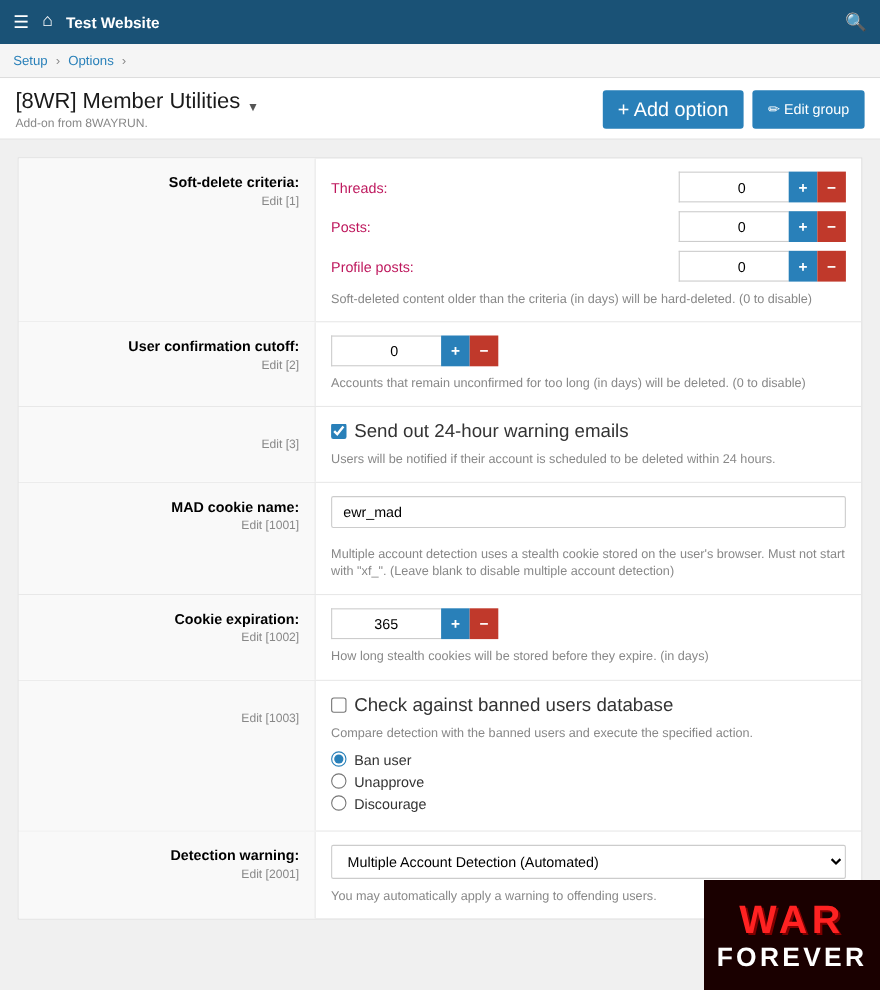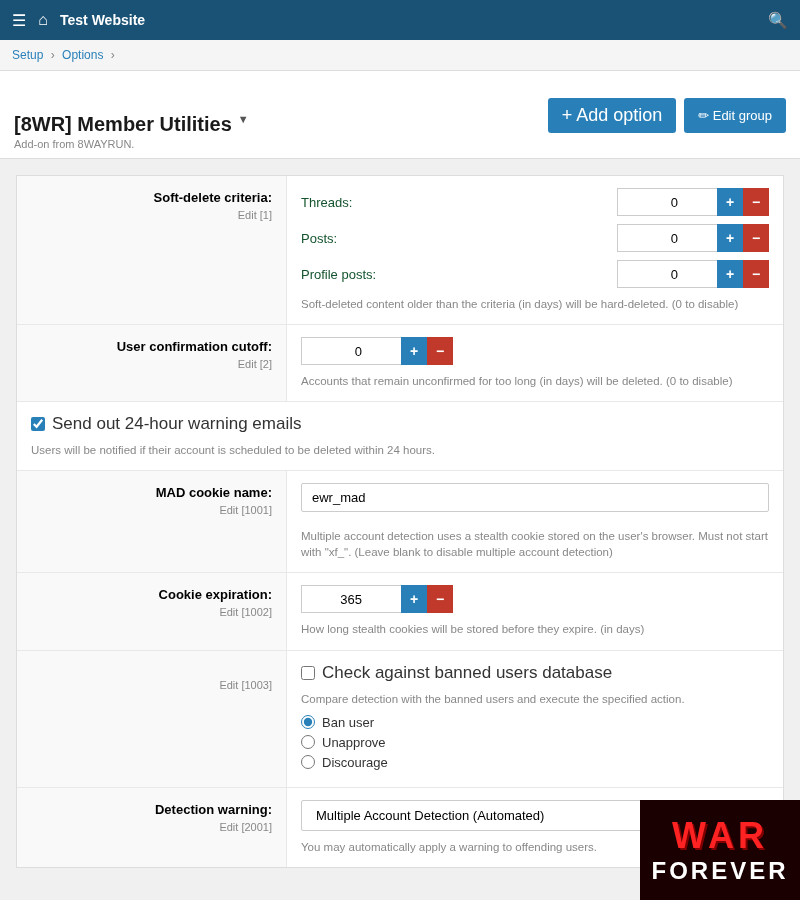--- a/index.html
+++ b/index.html
@@ -37,26 +37,25 @@
       background: #fff;
       padding: 10px 14px 8px 14px;
       border-bottom: 1px solid #ddd;
       display: flex;
       align-items: center;
       justify-content: space-between;
     }
     .page-header-left {}
     .page-title {
       font-size: 20px;
-      font-weight: bold;
+      font-weight: normal;
       color: #1a1a1a;
       display: flex;
-      align-items: flex-start;
+      align-items: flex-end;
       gap: 6px;
-      margin-top: 32px;
     }
     .page-subtitle {
       font-size: 11px;
       color: #888;
       margin-top: 2px;
     }
     .page-header-buttons { display: flex; gap: 8px; }
     .btn-add-option {
       background: #2980b9;
       color: #fff;
@@ -129,21 +128,21 @@
     
     .number-input-row {
       display: flex;
       align-items: center;
       margin-bottom: 8px;
     }
     .number-input-row:last-of-type { margin-bottom: 0; }
     .number-field-label {
       min-width: 90px;
       font-size: 13px;
-      color: #14532d;
+      color: #be185d;
     }
     .number-input-wrap {
       display: flex;
       align-items: center;
       margin-left: auto;
     }
     .number-input {
       width: 100px;
       text-align: right;
       padding: 4px 24px;
@@ -358,20 +357,23 @@
             <input type="number" class="number-input" style="border-right: none;" value="0">
             <button class="num-btn num-btn-plus">+</button>
             <button class="num-btn num-btn-minus">−</button>
           </div>
         </div>
         <div class="hint-text">Accounts that remain unconfirmed for too long (in days) will be deleted. (0 to disable)</div>
       </div>
     </div>
 
     <div class="option-row">
+      <div class="option-label-col">
+        <a href="#" class="edit-link" style="text-align:right; margin-top:14px;">Edit [3]</a>
+      </div>
       <div class="option-value-col">
         <div class="checkbox-row">
           <input type="checkbox" checked="" style="">
           <span class="checkbox-label">Send out 24-hour warning emails</span>
         </div>
         <div class="hint-text">Users will be notified if their account is scheduled to be deleted within 24 hours.</div>
       </div>
     </div>
 
     <div class="option-row">

